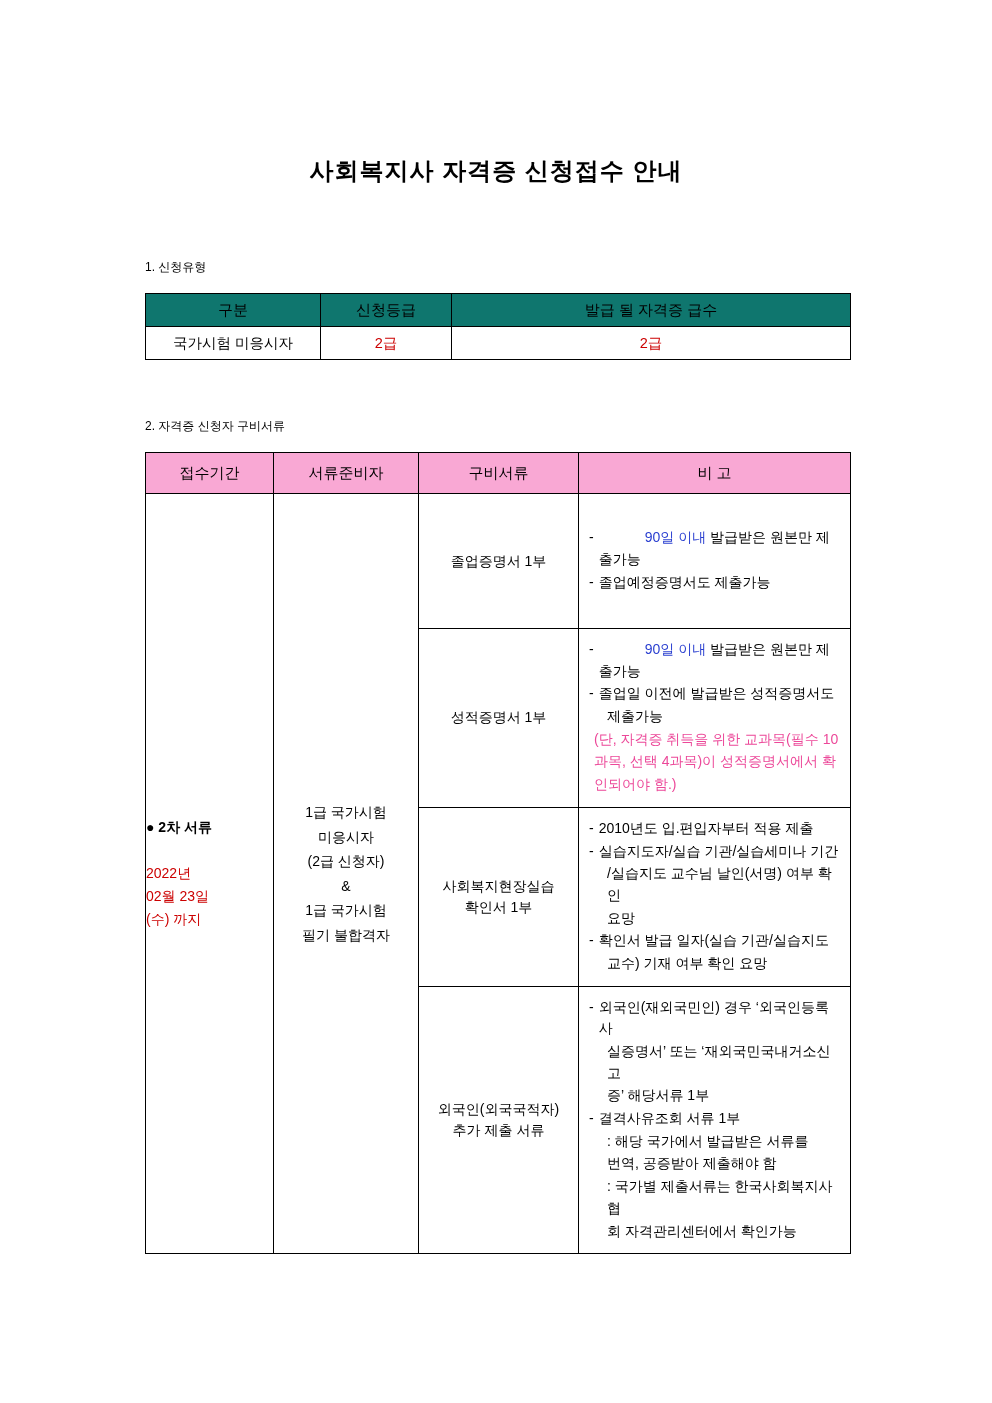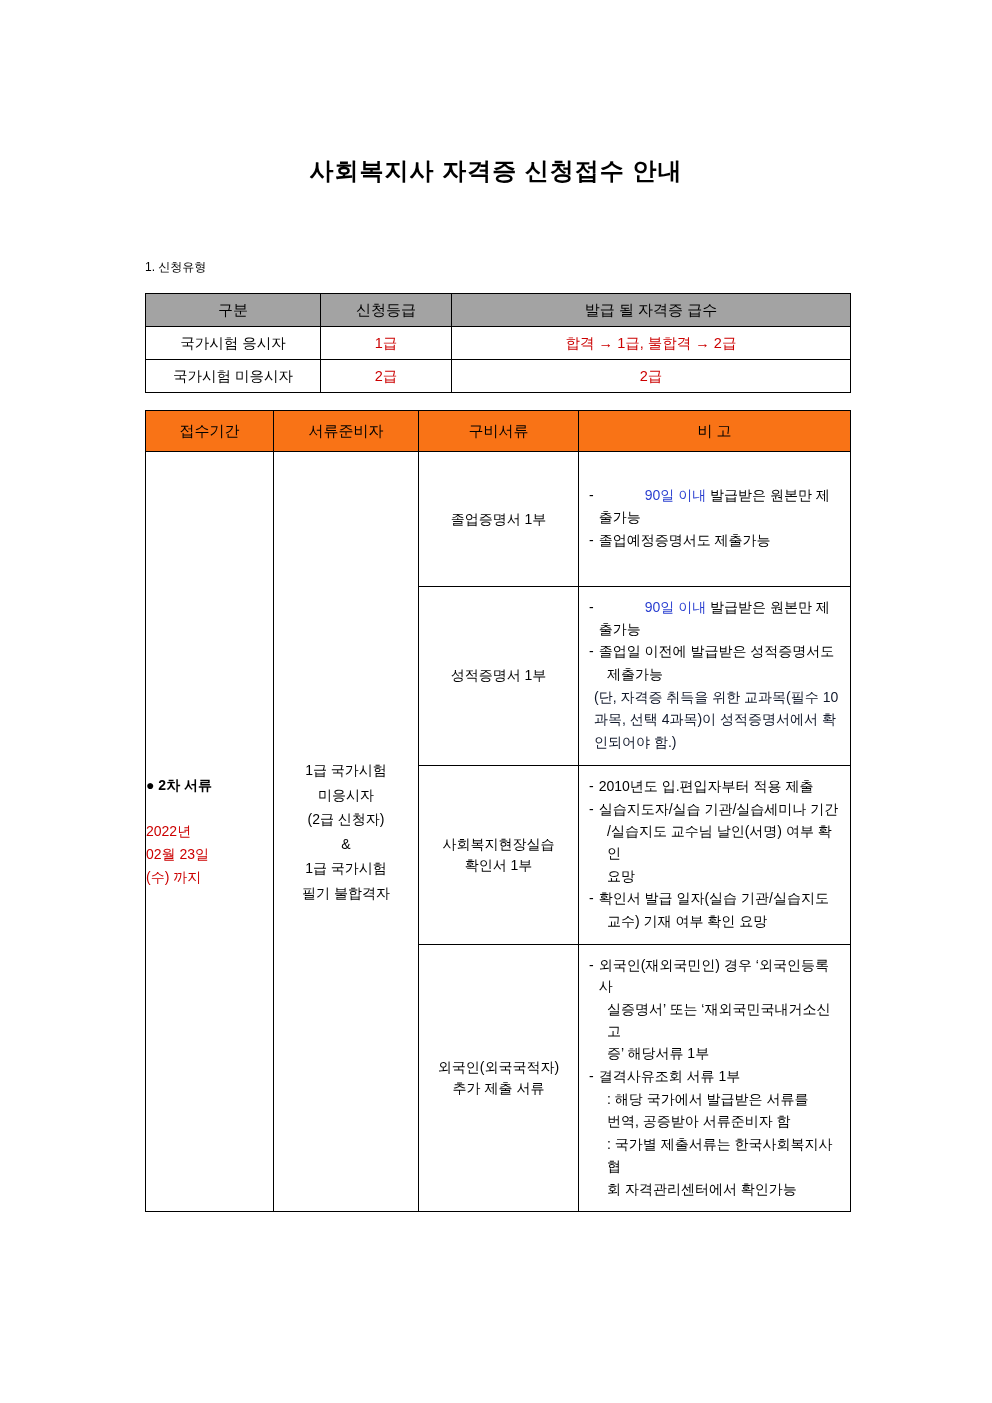--- a/index.html
+++ b/index.html
@@ -44,21 +44,21 @@
   table td, table th {
     border: 1px solid #000000;
     padding: 0;
     vertical-align: middle;
   }
 
   
   .t1-wrap { padding-left: 145px; padding-top: 17px; }
   .t1 { width: 705px; }
   .t1 th {
-    background: #a3a3a3;
+    background: #0f766e;
     font-weight: normal;
     font-size: 15px;
     height: 32px;
     text-align: center;
   }
   .t1 td {
     height: 32px;
     text-align: center;
     font-size: 14.5px;
   }
@@ -68,21 +68,21 @@
   .t1 col.c3 { width: 399px; }
 
   
   .t2-wrap { padding-left: 145px; padding-top: 17px; }
   .t2 { width: 705px; }
   .t2 col.c1 { width: 128px; }
   .t2 col.c2 { width: 145px; }
   .t2 col.c3 { width: 160px; }
   .t2 col.c4 { width: 272px; }
   .t2 th {
-    background: #f97316;
+    background: #f9a8d4;
     font-weight: normal;
     font-size: 15px;
     height: 40px;
     text-align: center;
   }
   .t2 td { font-size: 14px; }
 
   .period-cell {
     text-align: left;
     line-height: 1.65;
@@ -117,21 +117,21 @@
   .note-line {
     display: flex;
     gap: 5px;
     margin-bottom: 1px;
   }
   .note-line .dash { flex: 0 0 auto; }
   .note-line .txt { flex: 1 1 auto; }
   .note-line.indent { padding-left: 13px; }
   .blue { color: #2a3fd0; margin-left: 46px; }
   .red { color: #cc0000; }
-  .note-red { color: #0f172a; }
+  .note-red { color: #ec4899; }
 </style>
 </head>
 <body>
 
 <div class="page">
 
   <h1 class="doc-title">사회복지사 자격증 신청접수 안내</h1>
 
   <div class="section-heading sec1-heading">1. 신청유형</div>
 
@@ -144,33 +144,29 @@
         </colgroup>
       <thead>
         <tr>
           <th>구분</th>
           <th>신청등급</th>
           <th>발급 될 자격증 급수</th>
         </tr>
       </thead>
       <tbody>
         <tr>
-          <td>국가시험 응시자</td>
-          <td class="red">1급</td>
-          <td class="red">합격 → 1급, 불합격 → 2급</td>
-        </tr>
-        <tr>
           <td>국가시험 미응시자</td>
           <td class="red">2급</td>
           <td class="red">2급</td>
         </tr>
       </tbody>
     </table>
   </div>
 
+  <div class="section-heading sec2-heading">2. 자격증 신청자 구비서류</div>
 
   <div class="t2-wrap">
     <table class="t2">
       <colgroup>
           <col class="c1">
           <col class="c2">
           <col class="c3">
           <col class="c4">
         </colgroup>
       <thead>
@@ -296,21 +292,21 @@
               <div class="note-line">
                 <span class="dash">-</span>
                 <span class="txt"><span>결격사유조회 서류 1부</span></span>
               </div>
               <div class="note-line indent">
                 <span class="dash" style="width: 0px;"></span>
                 <span class="txt"><span>: 해당 국가에서 발급받은 서류를</span></span>
               </div>
               <div class="note-line indent">
                 <span class="dash" style="width: 0px;"></span>
-                <span class="txt"><span>  번역, 공증받아 서류준비자 함</span></span>
+                <span class="txt"><span>  번역, 공증받아 제출해야 함</span></span>
               </div>
               <div class="note-line indent">
                 <span class="dash" style="width: 0px;"></span>
                 <span class="txt"><span>: 국가별 제출서류는 한국사회복지사협</span></span>
               </div>
               <div class="note-line indent">
                 <span class="dash" style="width: 0px;"></span>
                 <span class="txt"><span>  회 자격관리센터에서 확인가능</span></span>
               </div>
             </td>

